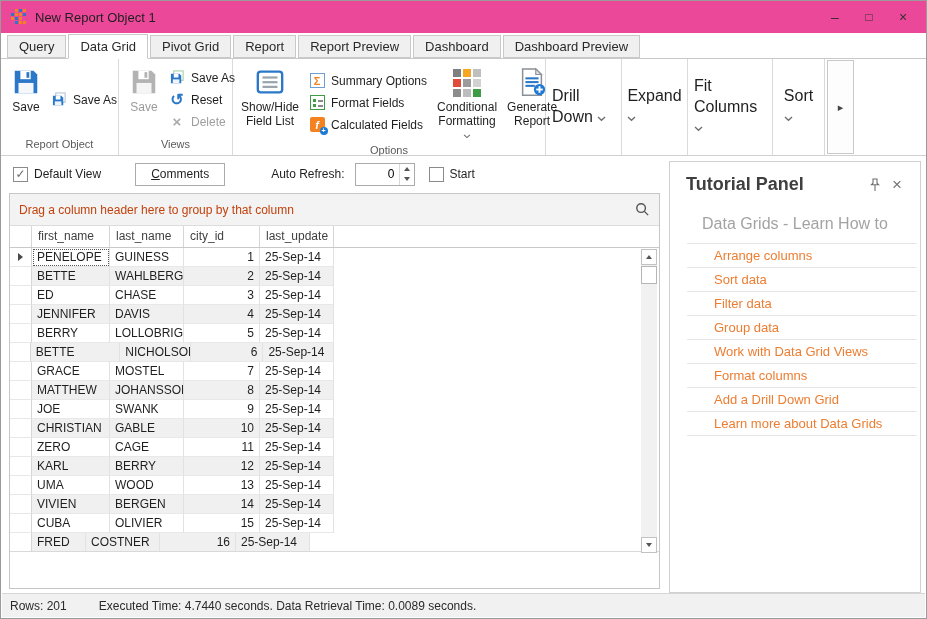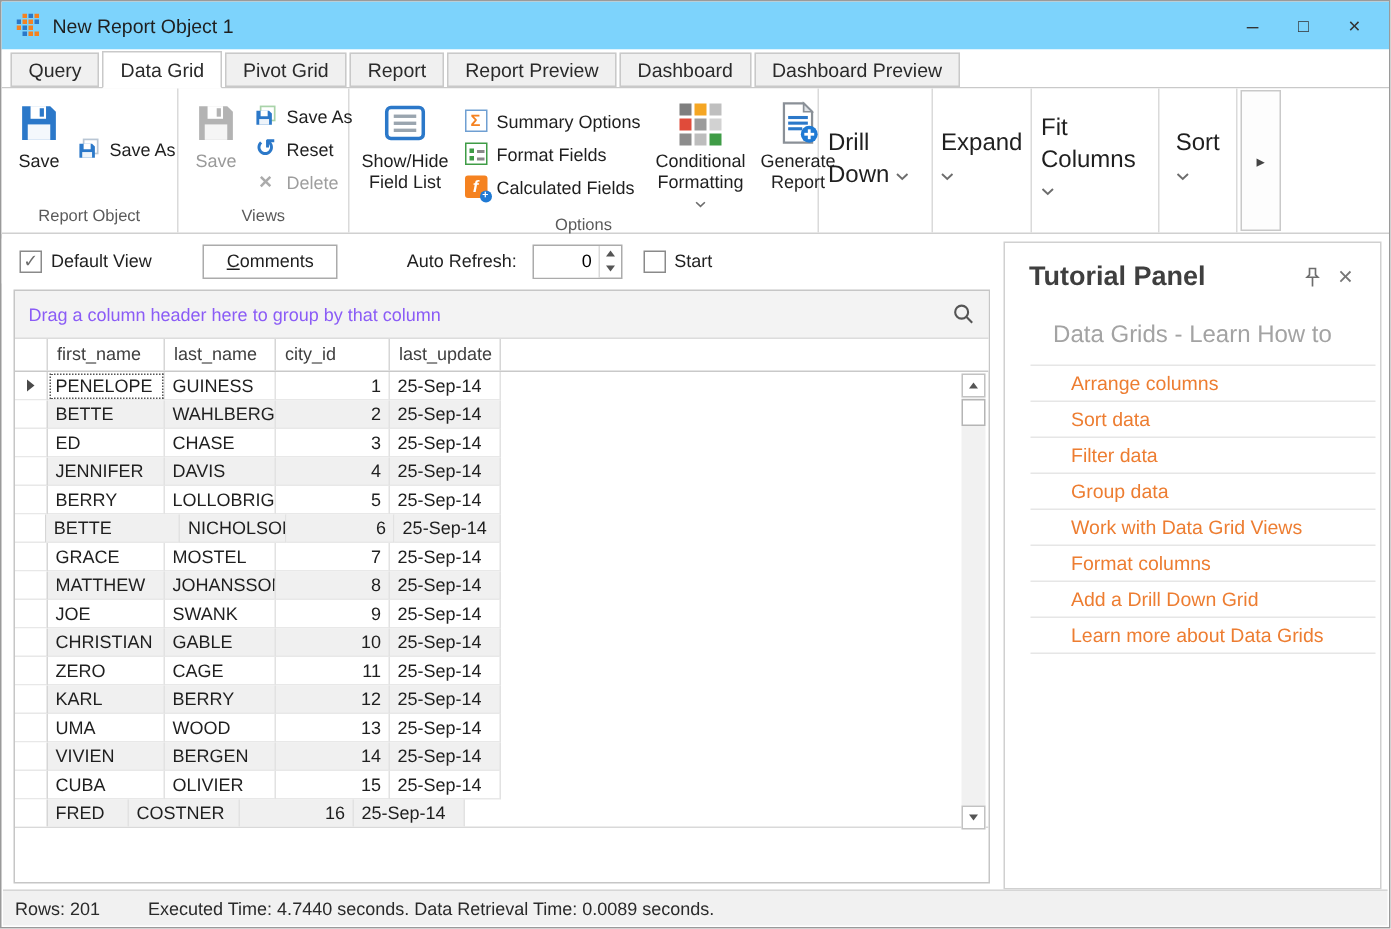--- a/index.html
+++ b/index.html
@@ -2,21 +2,21 @@
 <html style="--accent-blue: #2b78c9; --accent-orange: #f58220; --link-orange: #ed7d31; --row-stripe: #f0f0f0; --status-bg: #f1f1f1;"><head>
 <meta charset="utf-8">
 <style>
   * { margin:0; padding:0; box-sizing:border-box; }
   html,body { background:#cfcfcf; font-family:"Liberation Sans", sans-serif; }
   .window {
     position:relative; width:927px; height:619px; background:#fff;
     border:1px solid #9a9a9a; overflow:hidden; font-size:12px; color:#1f1f1f;
   }
   
-  .titlebar { position:absolute; left:0; top:0; right:0; height:32px; display:flex; align-items:center; padding-left:10px; background:#7dd3fc; }
+  .titlebar { position:absolute; left:0; top:0; right:0; height:32px; display:flex; align-items:center; padding-left:10px; background:#ec4899; }
   .app-icon { width:16px; height:16px; margin-right:8px; }
   .title-text { font-size:13px; color:#1f1f1f; flex:1; }
   .winctl { width:34px; height:26px; display:flex; align-items:center; justify-content:center; font-size:14px; color:#333; }
   .winctl.max { font-size:12px; }
   .winbox { display:flex; margin-right:6px; }
   
   .tabbar { position:absolute; left:0; top:32px; right:0; height:26px; display:flex; align-items:flex-end; border-bottom:1px solid #c9c9c9; padding-left:6px; background:#fff; }
   .tab { height:23px; line-height:22px; padding:0 11px; font-size:13px; color:#2a2a2a; background:#f0f0f0; border:1px solid #c9c9c9; margin-right:2px; }
   .tab.active { background:#fff; border-bottom:1px solid #fff; margin-bottom:-1px; height:25px; line-height:24px; }
   
@@ -57,21 +57,21 @@
   .ar-label { margin-left:46px; font-size:12px; }
   .spinner { margin-left:10px; width:60px; height:23px; border:1px solid #ababab; background:#fff; display:flex; }
   .spinner input { flex:1; border:none; outline:none; text-align:right; font:12px "Liberation Sans", sans-serif; padding-right:4px; width:38px; }
   .spin-arrows { width:15px; border-left:1px solid #d9d9d9; display:flex; flex-direction:column; }
   .spin-arrows div { flex:1; display:flex; align-items:center; justify-content:center; }
   .tri-up { width:0; height:0; border-left:3.5px solid transparent; border-right:3.5px solid transparent; border-bottom:4px solid #555; }
   .tri-dn { width:0; height:0; border-left:3.5px solid transparent; border-right:3.5px solid transparent; border-top:4px solid #555; }
   .start-box { margin-left:14px; display:flex; align-items:center; }
   
   .gridpanel { position:absolute; left:8px; top:192px; width:651px; height:396px; border:1px solid #c6c6c6; background:#fff; }
-  .groupbar { height:32px; background:#f3f3f3; border-bottom:1px solid #dcdcdc; display:flex; align-items:center; padding:0 9px; color:#8b5cf6; font-size:12px; }
+  .groupbar { height:32px; background:#f3f3f3; border-bottom:1px solid #dcdcdc; display:flex; align-items:center; padding:0 9px; color:#c2410c; font-size:12px; }
   .groupbar .hint { flex:1; }
   .gridheader { height:22px; display:flex; border-bottom:1px solid #c9c9c9; background:#fff; }
   .hcell { border-right:1px solid #d6d6d6; font-size:12px; color:#3f3f3f; line-height:21px; padding-left:6px; overflow:hidden; white-space:nowrap; }
   .hcell.ind { padding:0; }
   .gridbody { height:304px; border-bottom:1px solid #d9d9d9; position:relative; overflow:hidden; }
   .grow { display:flex; height:19px; line-height:18px; width:324px; }
   .gcell { border-right:1px solid #e2e2e2; border-bottom:1px solid #e8e8e8; padding:0 5px; font-size:12px; color:#1f1f1f; overflow:hidden; white-space:nowrap; background:#fff; }
   .grow.alt .gcell { background:#f0f0f0; }
   .gcell.ind { width:22px; padding:0; display:flex; align-items:center; justify-content:center; background:#fff !important; border-right:1px solid #d6d6d6; }
   .gcell.num { text-align:right; }

